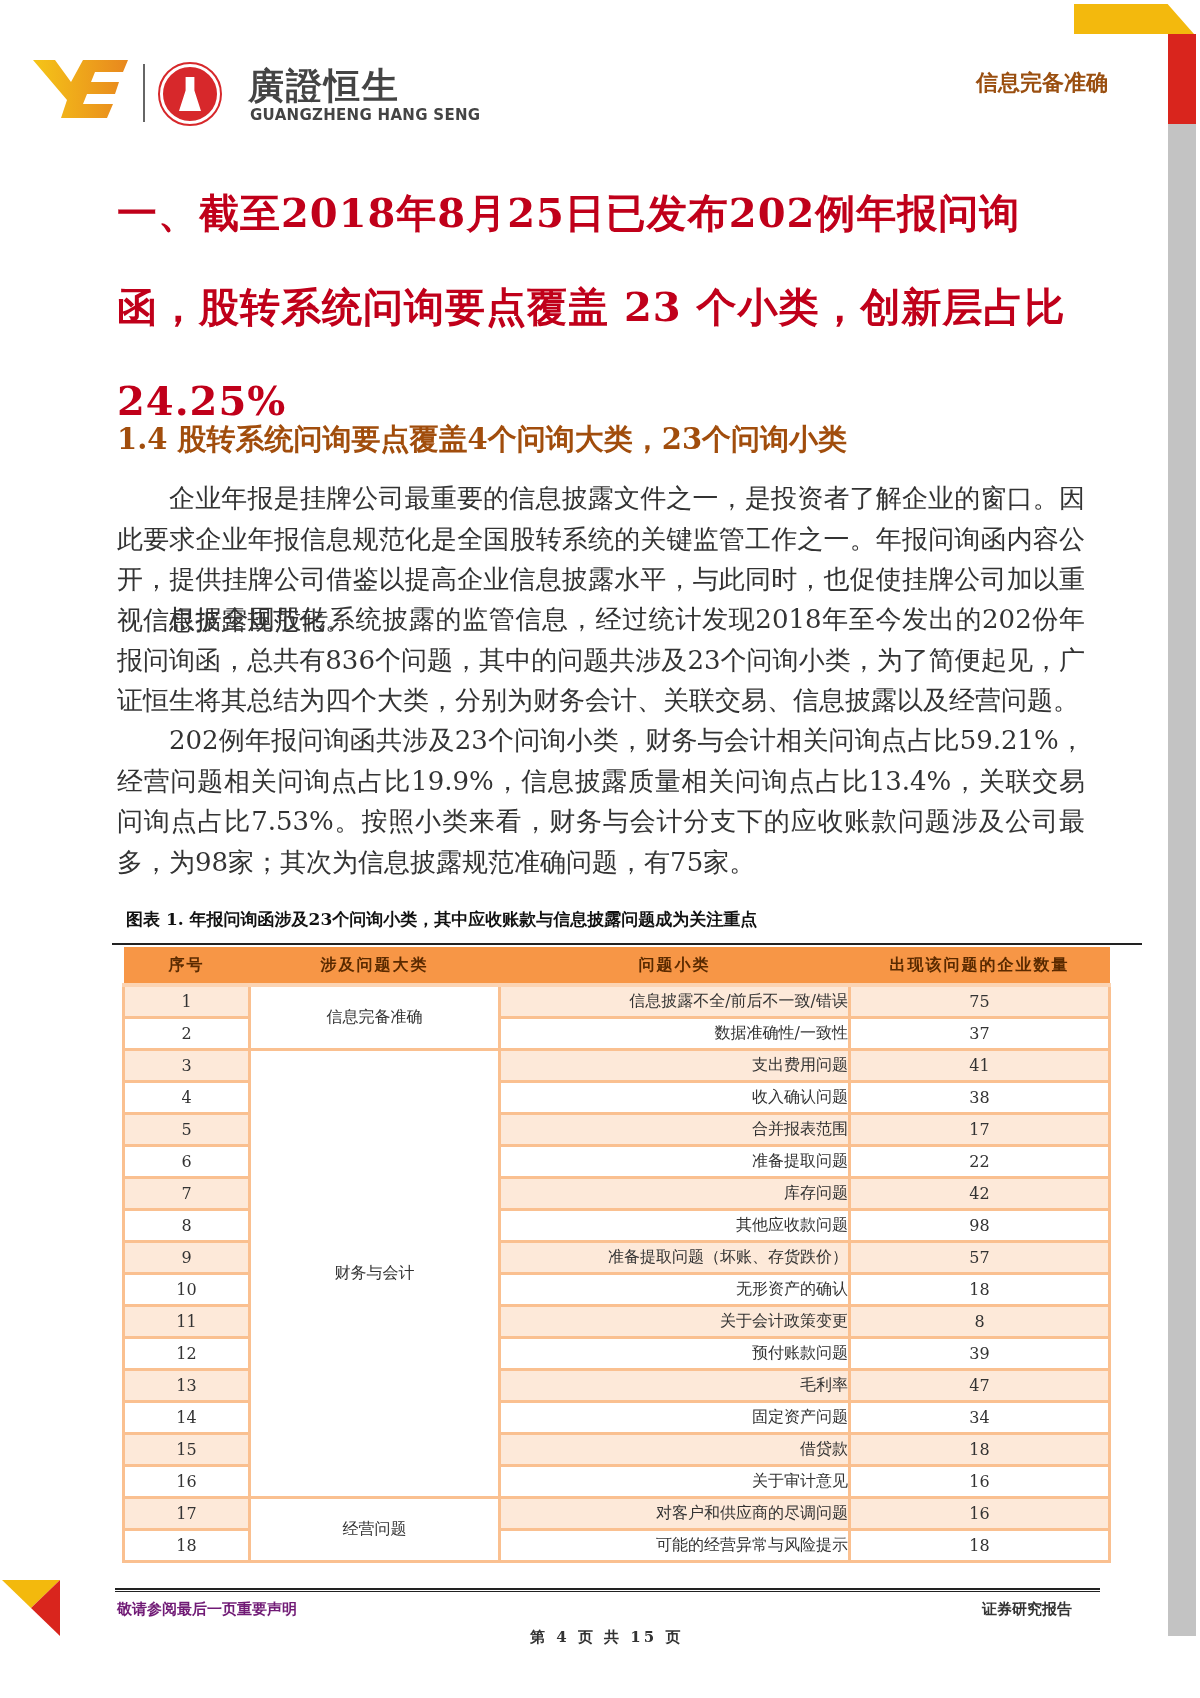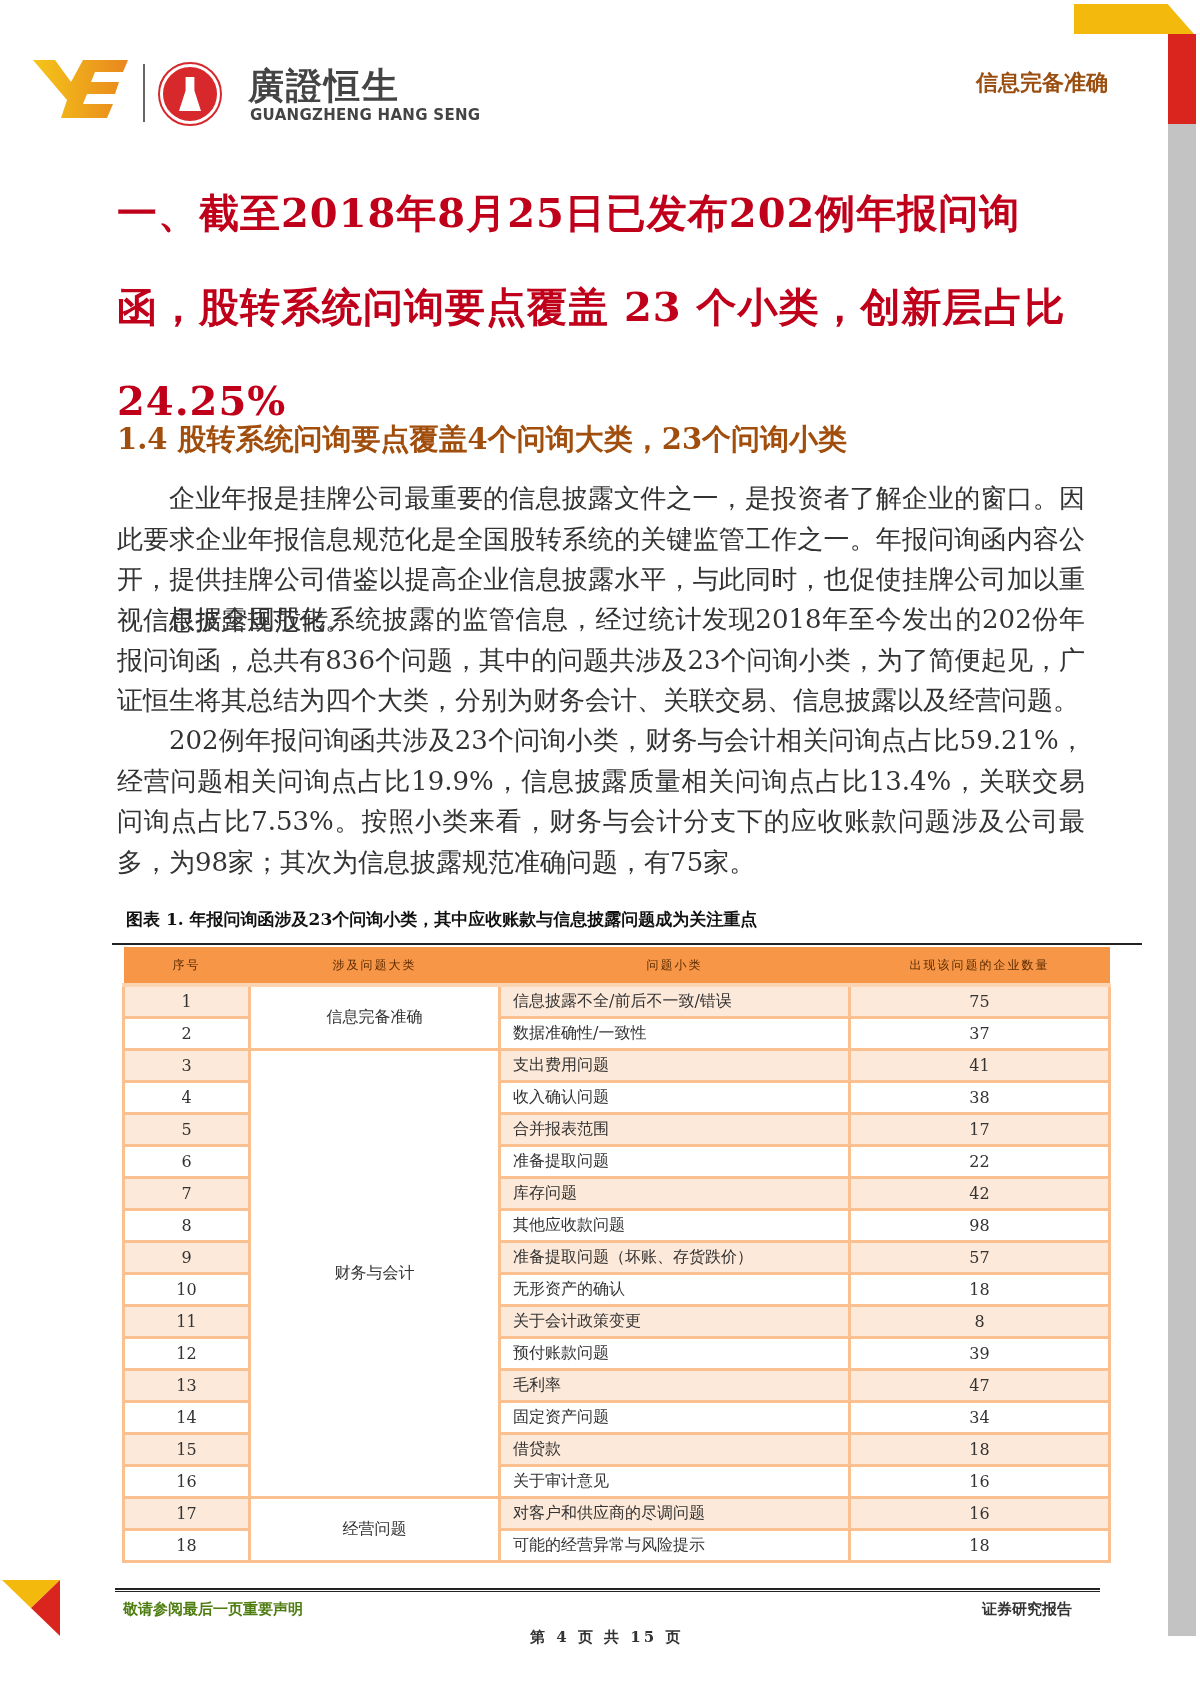--- a/index.html
+++ b/index.html
@@ -33,31 +33,31 @@
   .para { position:absolute; left:117px; width:968px; font-size:26px; line-height:40.5px; color:#333;
           text-indent:2em; text-align:justify; }
   .p1 { top:478px; }
   .p2 { top:599px; }
   .p3 { top:720px; }
 
   .fig-caption { position:absolute; left:126px; top:908px; font-weight:bold; font-size:17px; color:#111; }
   .fig-rule { position:absolute; left:112px; top:943px; width:1030px; height:2px; background:#222; }
 
   table.t { position:absolute; left:122px; top:947px; border-collapse:collapse; font-size:16px; }
-  table.t th { background:#f79646; color:#5a2a00; font-weight:normal; height:34px; font-size:12px;
+  table.t th { background:#f79646; color:#5a2a00; font-weight:bold; height:34px; font-size:16px;
                border-bottom:4px solid #fbd4b4; letter-spacing:2px; }
   table.t td { height:29px; border:3px solid #fac090; text-align:center; padding:0; color:#333; }
   table.t tr.odd td.z { background:#fde9d9; }
-  table.t td.sub { text-align:left; padding-left:12px; }
+  table.t td.sub { text-align:right; padding-left:12px; }
   table.t td.cat { background:#fff; }
   .c1 { width:124px; } .c2 { width:248px; } .c3 { width:348px; } .c4 { width:258px; }
 
   .foot-rule { position:absolute; left:115px; top:1588px; width:985px; height:4px;
                border-top:2px solid #222; border-bottom:1px solid #222; box-sizing:border-box; }
-  .foot-left { position:absolute; left:117px; top:1600px; font-size:15px; font-weight:bold; color:#4d7c0f;margin-left:6px; }
+  .foot-left { position:absolute; left:117px; top:1600px; font-size:15px; font-weight:bold; color:#701a75; }
   .foot-right { position:absolute; left:982px; top:1600px; font-size:15px; font-weight:bold; color:#333; }
   .foot-page { position:absolute; left:530px; top:1628px; font-size:15px; font-weight:bold; color:#333; letter-spacing:3px; }
   .foot-tri-y { position:absolute; left:2px; top:1580px; width:58px; height:56px; background:#f3b90d;
                 clip-path:polygon(0 0,100% 0,50% 50%); }
   .foot-tri-r { position:absolute; left:2px; top:1580px; width:58px; height:56px; background:#d9251d;
                 clip-path:polygon(100% 0,100% 100%,50% 50%); }
 </style>
 </head>
 <body>
 

